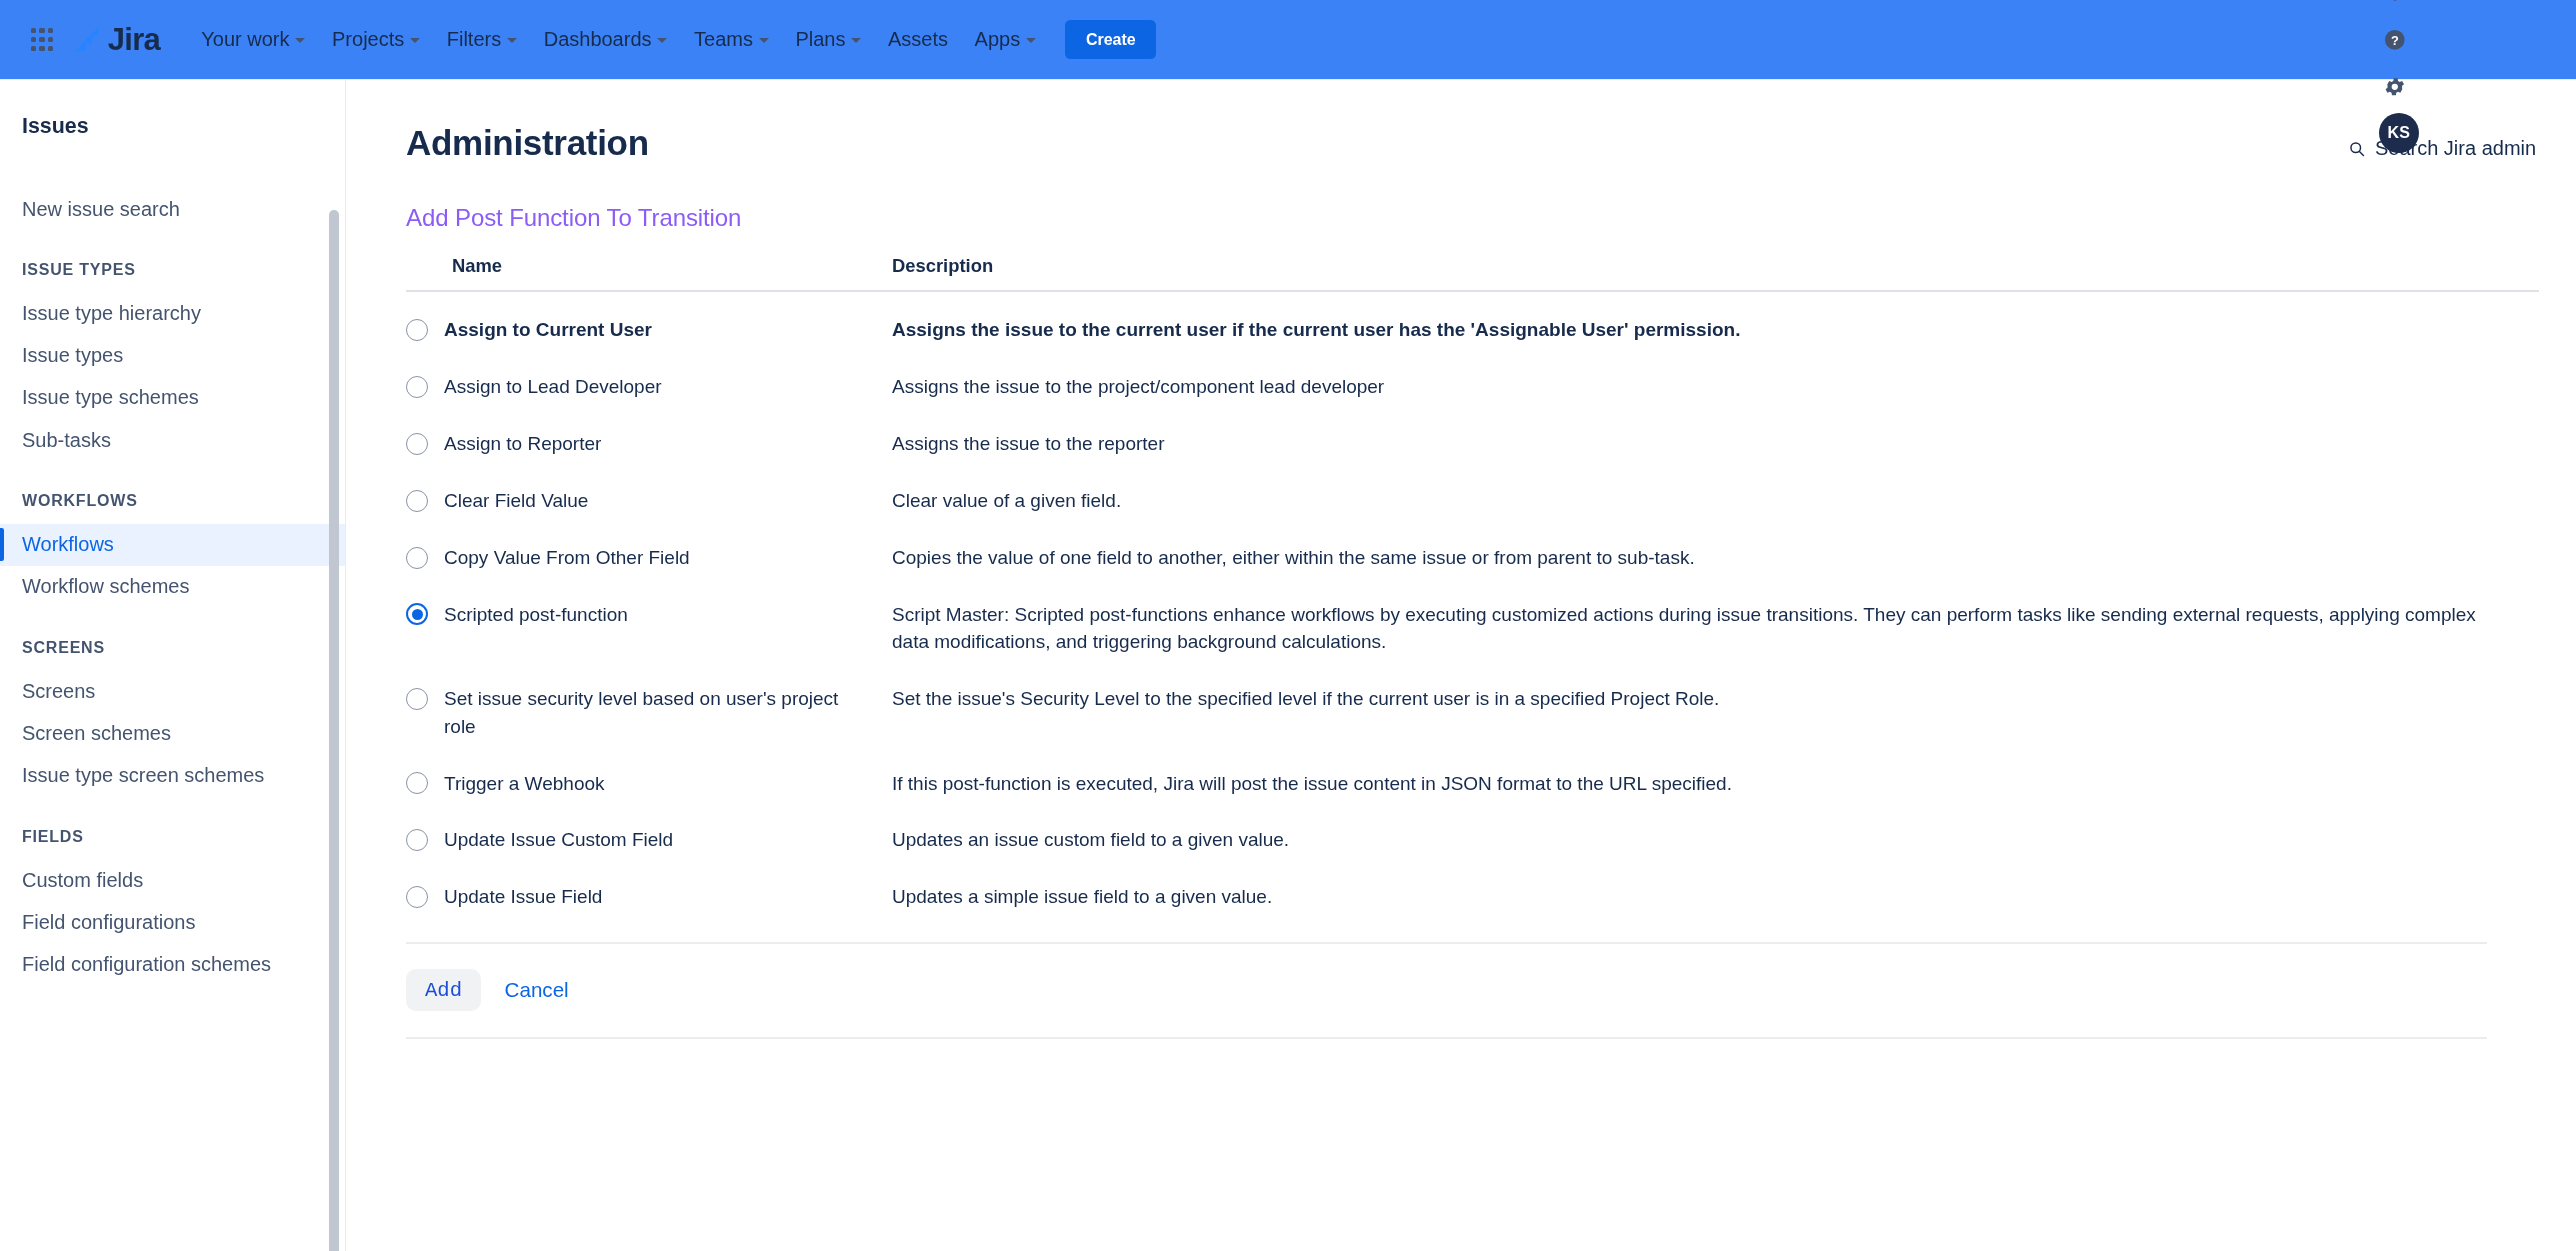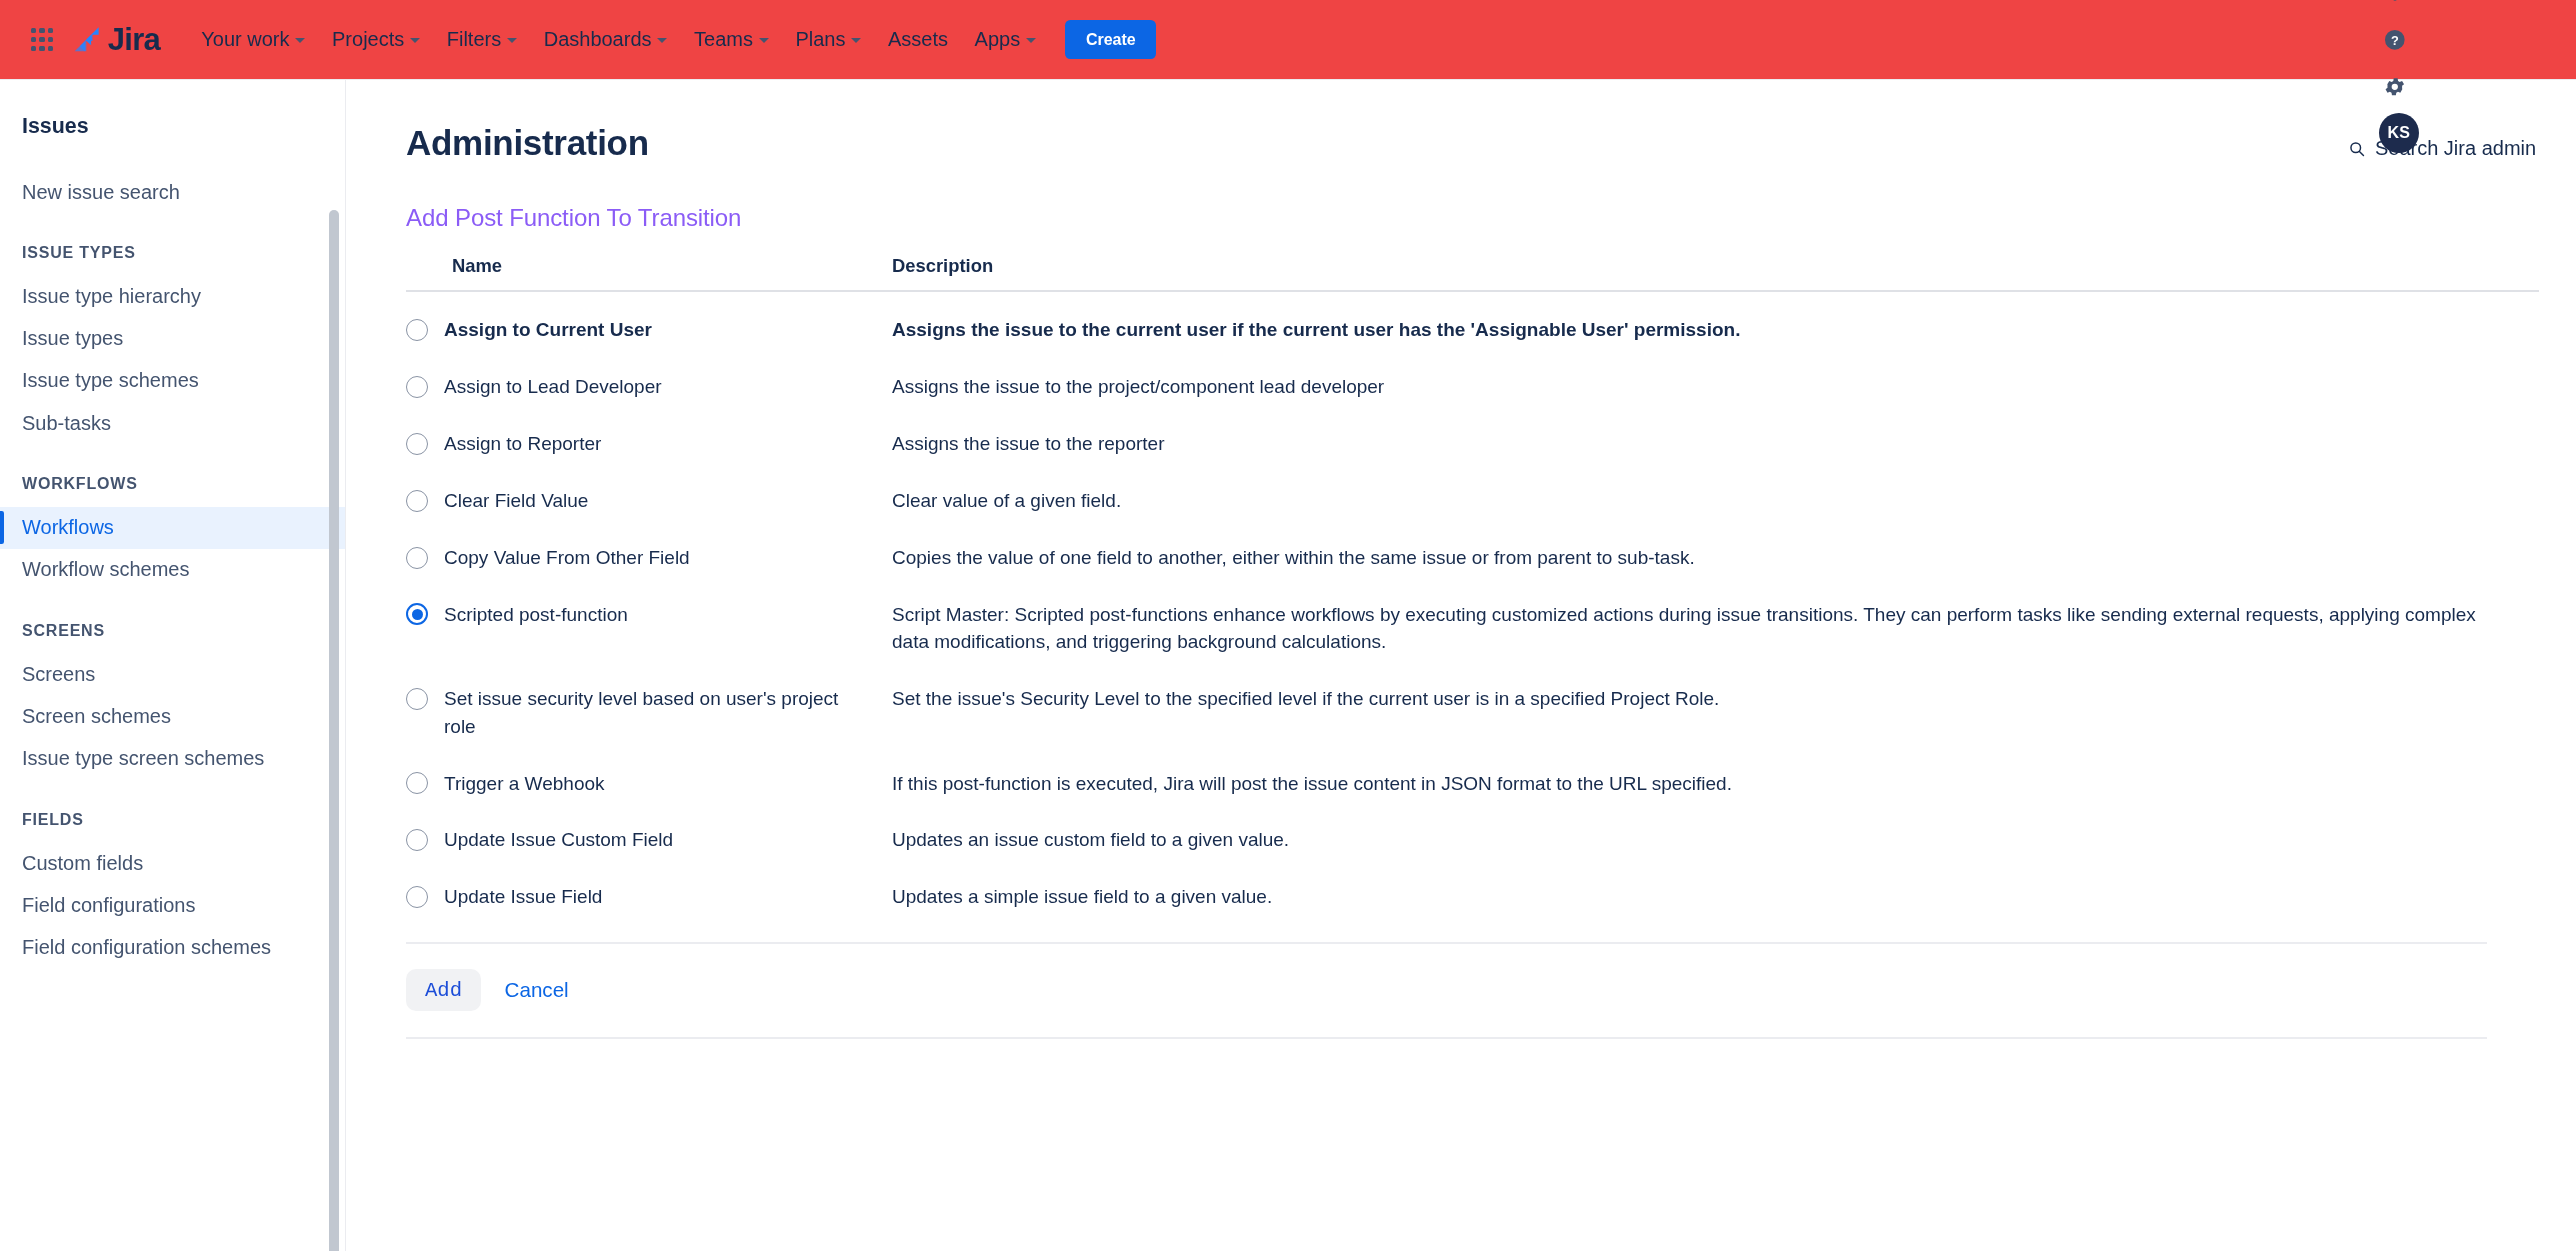--- a/index.html
+++ b/index.html
@@ -10,21 +10,21 @@
     background: #ffffff;
     font-family: "Liberation Sans", "DejaVu Sans", sans-serif;
     color: #172B4D;
     overflow: hidden;
   }
 
   
   .navbar {
     position: absolute; top: 0; left: 0;
     width: 2576px; height: 80px;
-    background: #ef4444;
+    background: #3b82f6;
     border-bottom: 0.7px solid #EBECF0;
     display: flex; align-items: center;
     padding: 0 34px 0 22px;
     z-index: 50;
   }
   .nav-left { display: flex; align-items: center; gap: 0; }
 
   .app-switcher {
     width: 40px; height: 40px;
     display: flex; align-items: center; justify-content: center;
@@ -97,21 +97,21 @@
   .sidebar {
     position: absolute; top: 80px; left: 0;
     width: 346px; height: 1172px;
     background: #ffffff;
     border-right: 0.7px solid #EBECF0;
     overflow: hidden;
   }
   .sidebar-inner { padding: 34px 0 0 0; position: relative; }
   .sidebar-title {
     font-size: 21.4px; font-weight: 700; color: #172B4D;
-    padding: 0 22px; margin-bottom: 32px;
+    padding: 0 22px; margin-bottom: 49px;
   }
   .side-link {
     display: block;
     font-size: 20px; color: #44546F;
     padding: 9.6px 22px;
     cursor: pointer; text-decoration: none;
     border-radius: 0;
   }
   .side-link.active {
     background: #E9F2FE; color: #0C66E4; font-weight: 500;

